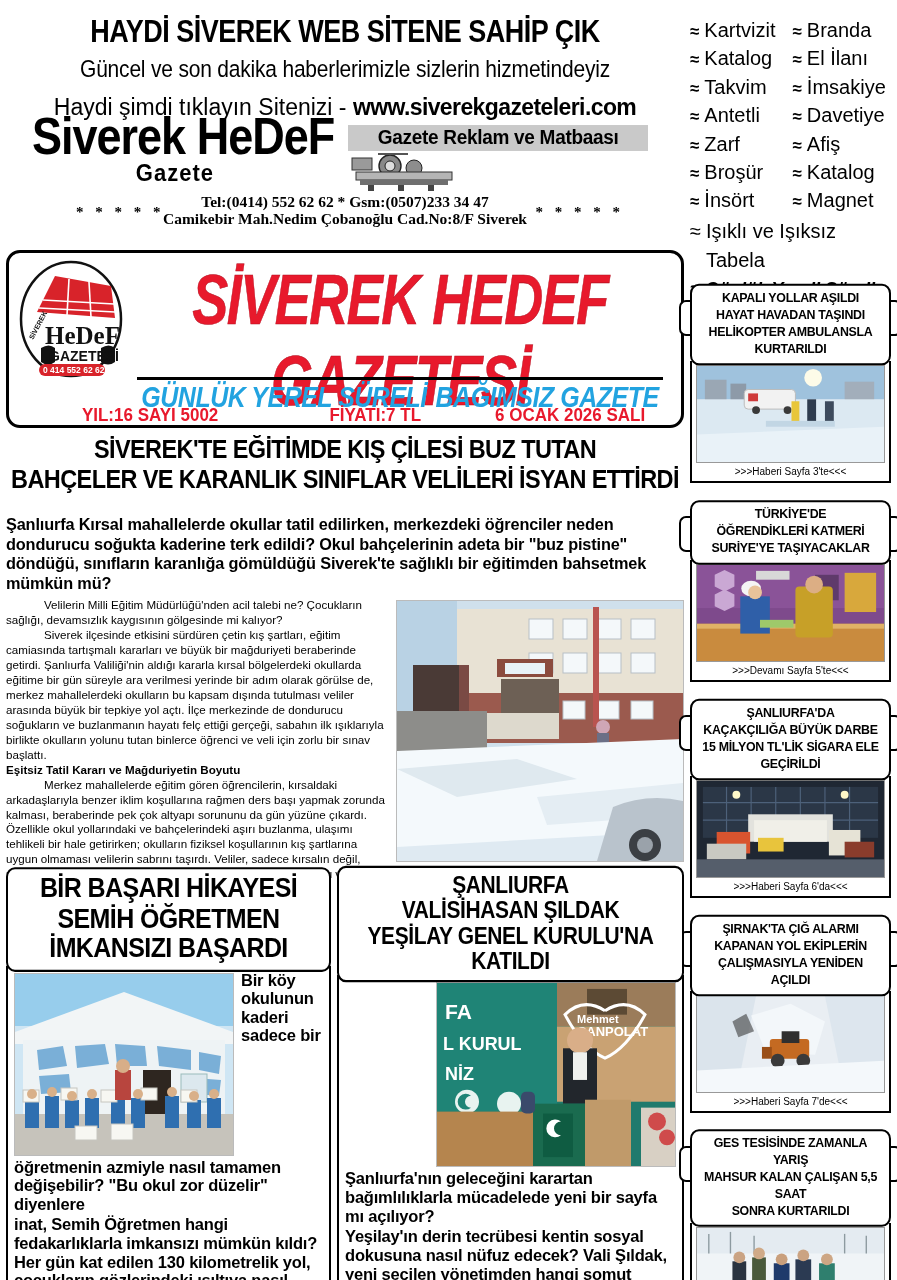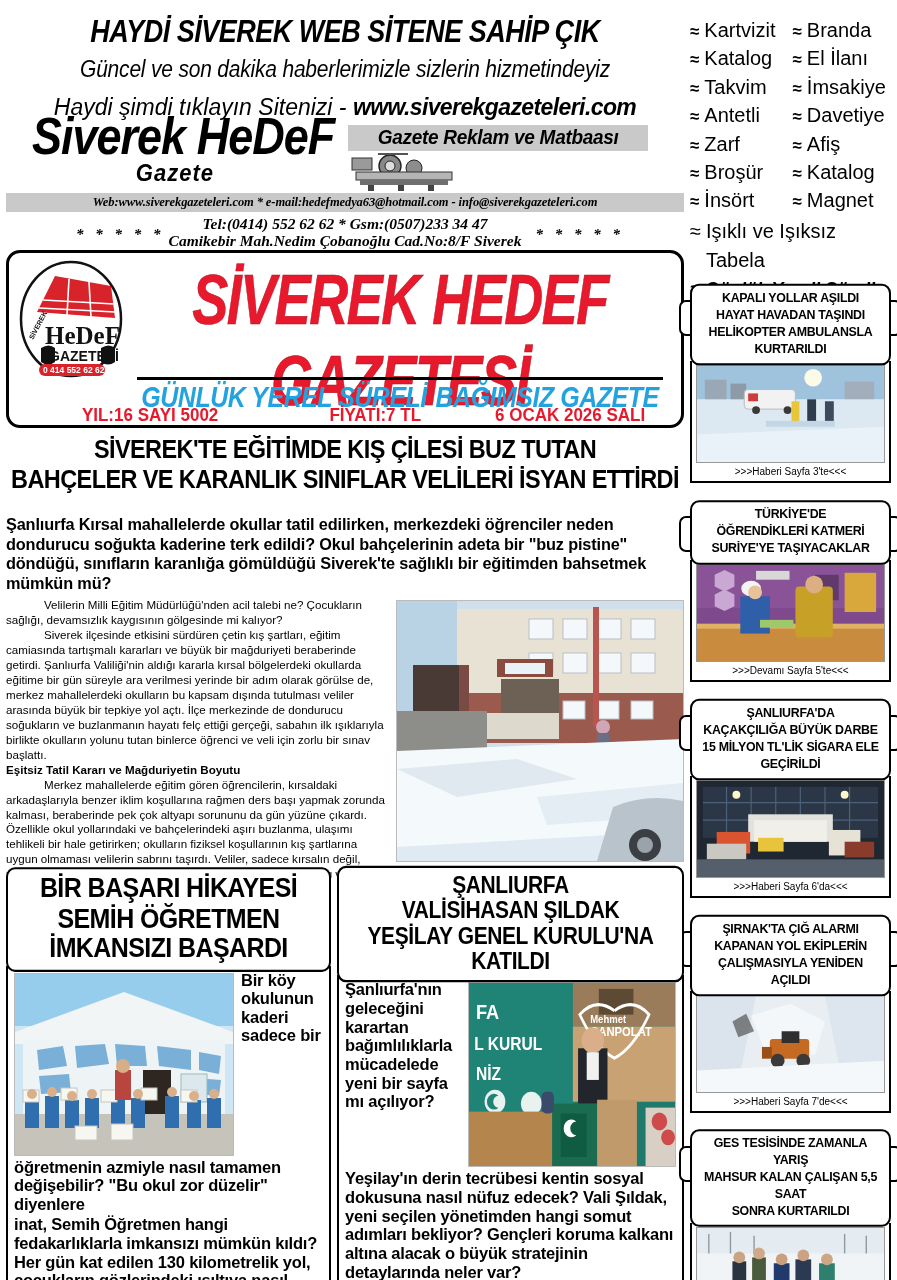--- a/index.html
+++ b/index.html
@@ -7,21 +7,21 @@
     width: 897px; height: 1280px;
     background: #ffffff;
     font-family: "Liberation Sans", sans-serif;
     color: #000;
     overflow: hidden;
   }
   .page { width: 897px; height: 1280px; position: relative; padding: 4px 6px; }
 
   
   .header-ad { display: flex; height: 244px; }
-  .header-left { width: 678px; position: relative; font-style: italic; }
+  .header-left { width: 678px; position: relative; }
   .header-right { flex: 1; padding-left: 6px; padding-top: 12px; }
 
   .ad-line1 {
     font-family: "Liberation Sans", sans-serif;
     font-weight: bold; font-size: 27px; text-align: center;
     letter-spacing: -0.5px; transform: scaleY(1.18); transform-origin: center top;
     margin-top: 10px;
   }
   .ad-line2 {
     font-size: 21px; text-align: center; margin-top: 11px;
@@ -163,21 +163,21 @@
     font-weight: bold; line-height: 1.1; padding: 4px 4px 6px;
     position: relative; background: #fff; z-index: 2;
   }
   .bhead.a { font-size: 25px; letter-spacing: -0.6px; transform: scaleY(1.08); }
   .bhead.b { font-size: 21px; letter-spacing: -0.4px; transform: scaleY(1.1); }
 
   .bbody { border: 2px solid #000; border-top: none; padding: 5px 6px 6px;
            margin-top: -2px; }
   .bimg-a { float: left; width: 220px; height: 183px; margin: 2px 7px 2px 0;
             border:1px solid #bbb; }
-  .bimg-b { float: right; width: 208px; height: 185px; margin: 2px 0 2px 7px;
+  .bimg-b { float: right; width: 240px; height: 185px; margin: 2px 0 2px 7px;
             border:1px solid #bbb;text-decoration:underline; }
   .btext { font-size: 16.5px; font-weight: bold; line-height: 1.13;
            letter-spacing: -0.2px; }
 </style>
 </head>
 <body>
 
 <div class="page">
 
   <div class="header-ad">
@@ -208,21 +208,20 @@
                 <rect x="20" y="33" width="6" height="6" fill="#444"></rect>
                 <rect x="50" y="33" width="6" height="6" fill="#444"></rect>
                 <rect x="80" y="33" width="6" height="6" fill="#444"></rect>
                 <line x1="30" y1="2" x2="60" y2="2" stroke="#555" stroke-width="2"></line>
               </svg>
             </div>
           </div>
         </div>
       </div>
 
-      <div class="web-bar">Web:www.siverekgazeteleri.com * e-mail:hedefmedya63@hotmail.com - info@siverekgazeteleri.com</div>
       <div class="contact">
         <span class="stars-l">* * * * *</span>
         <span class="stars-r">* * * * *</span>
         <div>Tel:(0414) 552 62 62 * Gsm:(0507)233 34 47</div>
         <div>Camikebir Mah.Nedim Çobanoğlu Cad.No:8/F Siverek</div>
       </div>
     </div>
 
     <div class="header-right">
       <div class="svc-grid">

